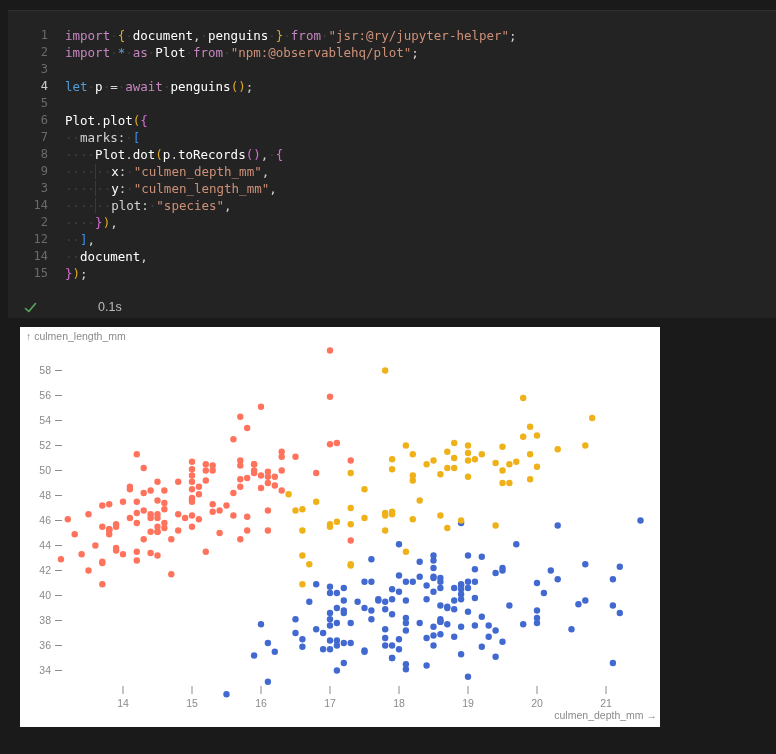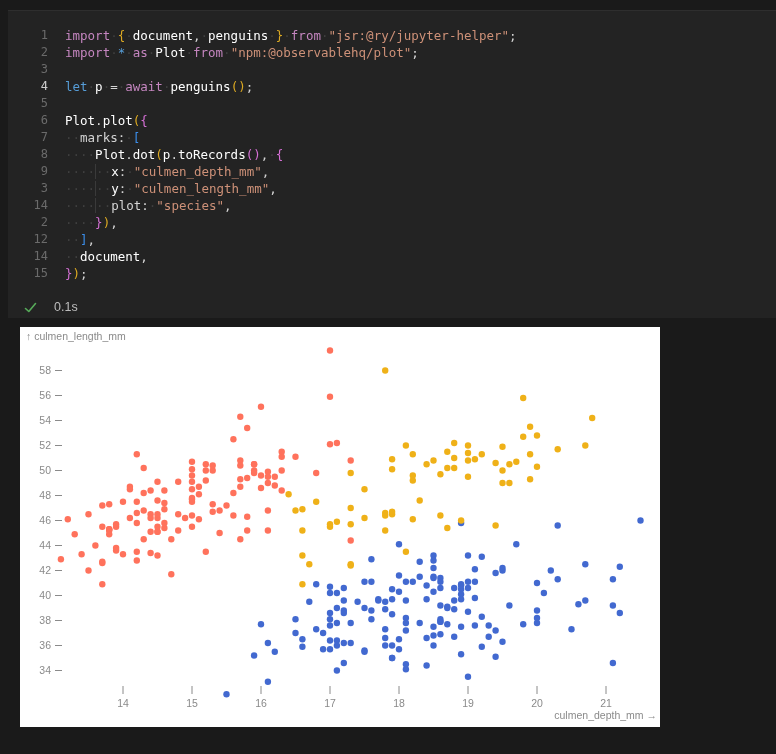--- a/index.html
+++ b/index.html
@@ -32,21 +32,21 @@
   .tk-s{color:#ce9178;}          
   .tk-g1{color:#ddaa22;}         
   .tk-g2{color:#d670d6;}         
   .tk-g3{color:#3b8eea;}         
   .tk-d{color:#3f3f3f;}          
   .tk-dg{color:#3f3f3f;border-left:1px solid #3a3a3a;} 
   
   .status{
     display:flex;align-items:center;
     margin-top:12px;padding-left:15px;height:26px;
-    font-family:"Liberation Sans",sans-serif;font-size:12.5px;color:#bdbdbd;
+    font-family:"Liberation Sans",sans-serif;font-size:12.5px;color:#bdbdbd;gap:44px;
   }
   .status svg{margin-right:16px;}
   
   .plot-box{
     position:absolute;left:20px;top:327px;width:640px;height:400px;
     background:#ffffff;
   }
   svg text{font-family:"Liberation Sans","DejaVu Sans",sans-serif;}
 </style>
 </head>

